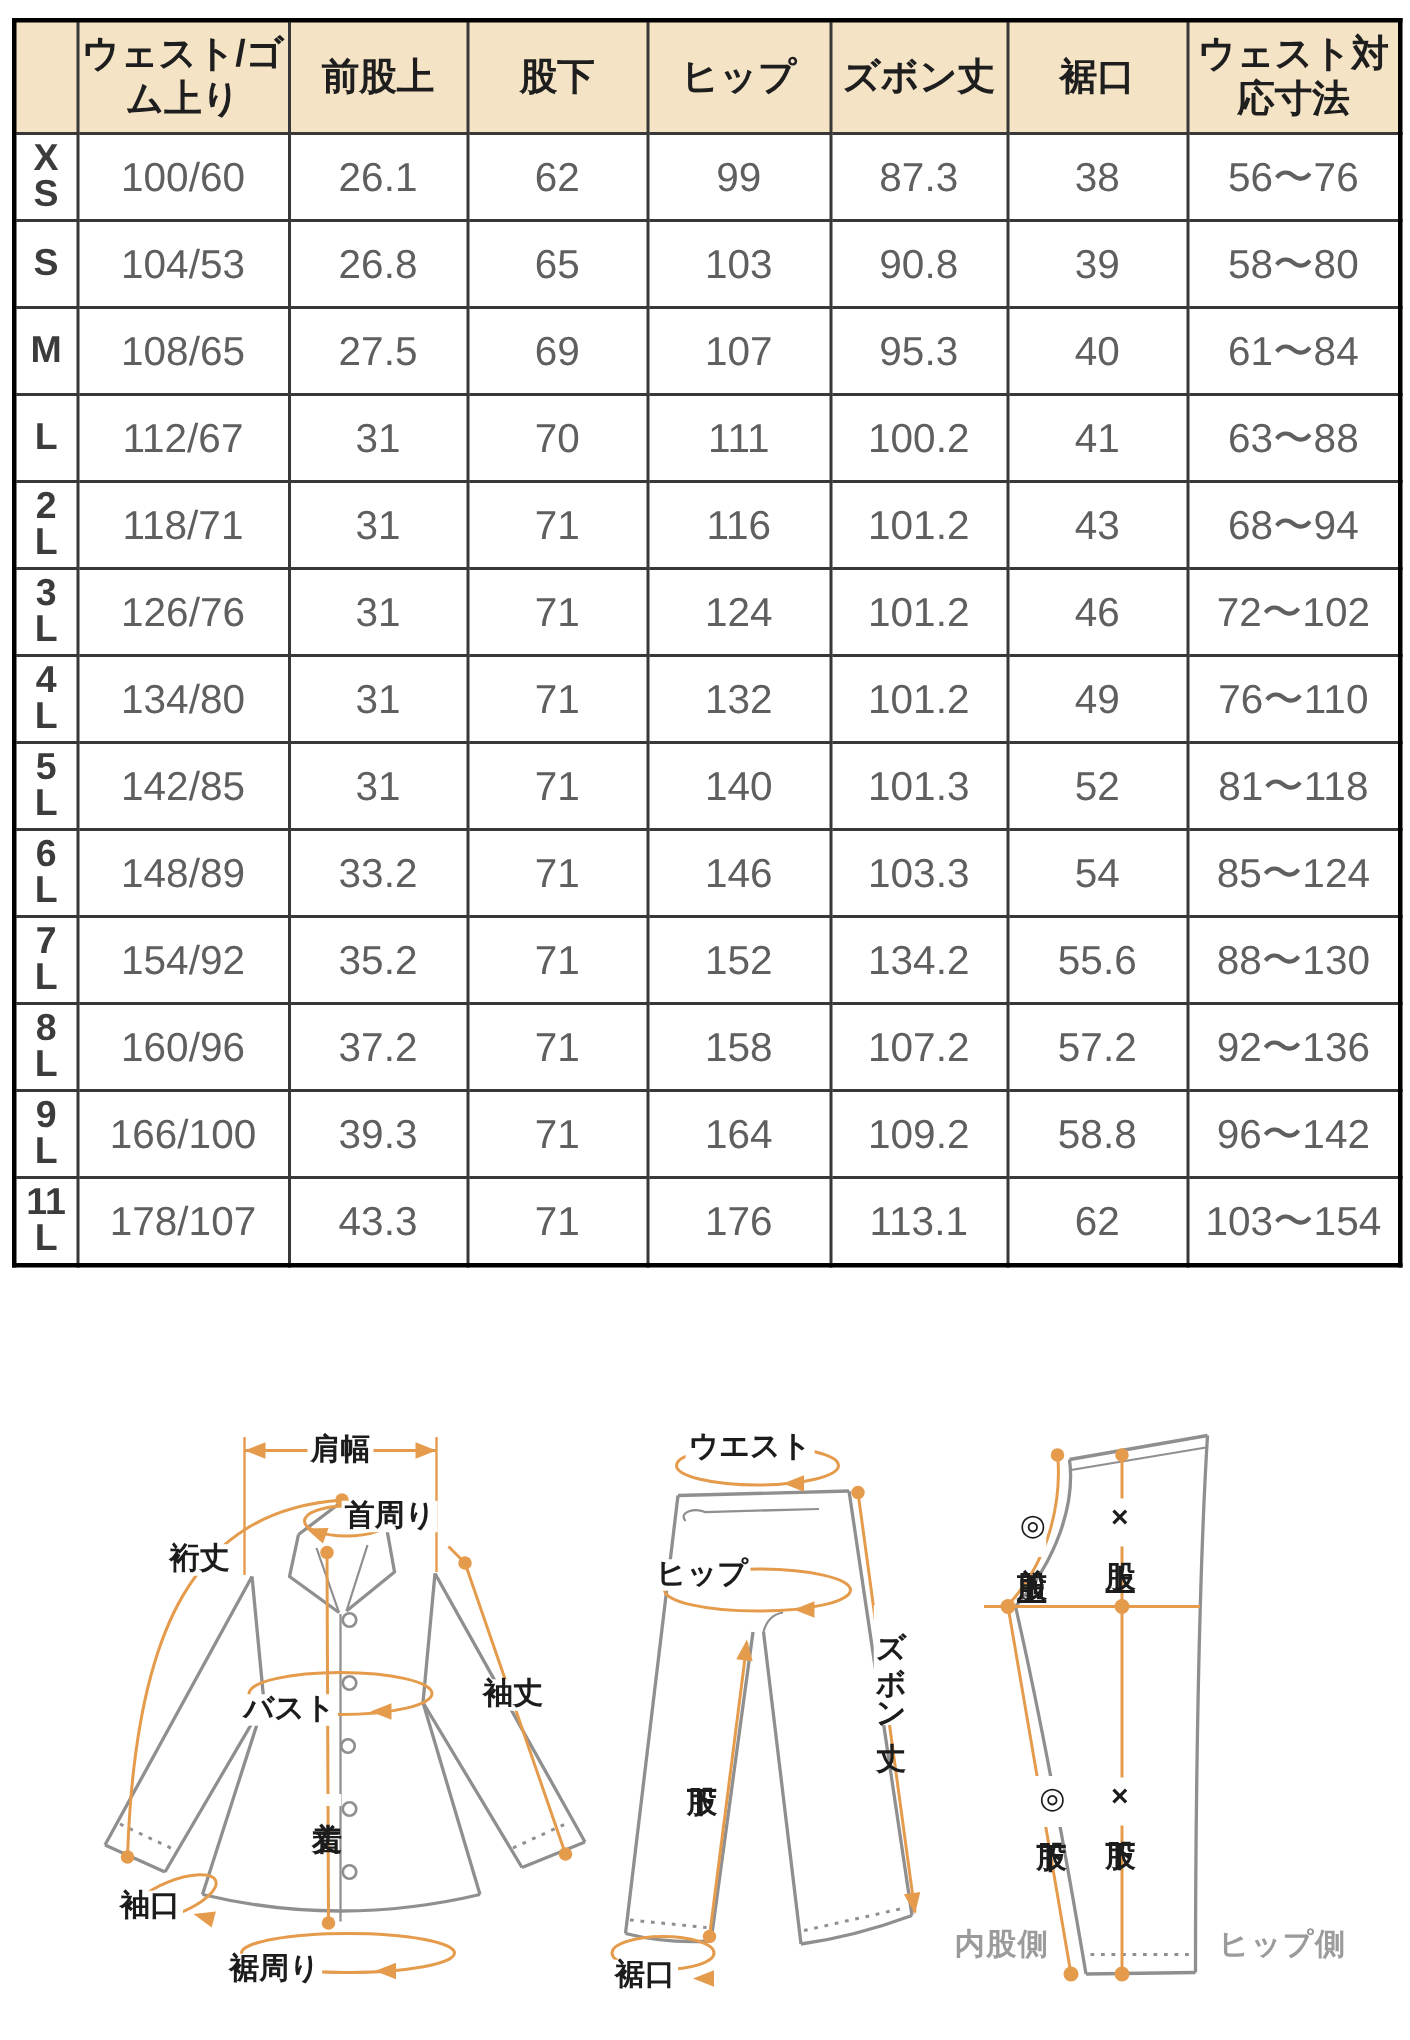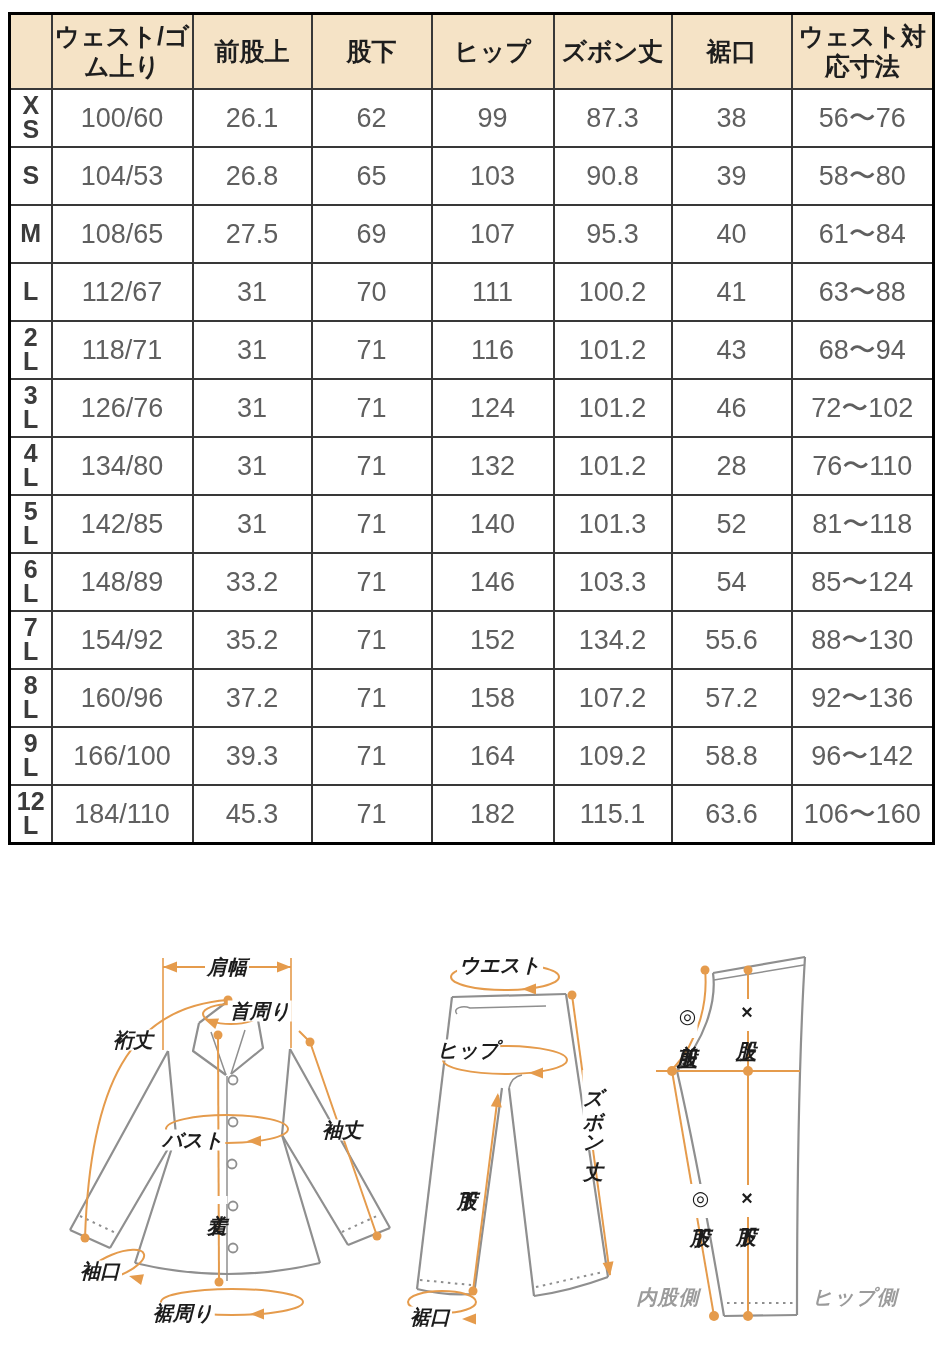--- a/index.html
+++ b/index.html
@@ -16,21 +16,21 @@
               color:#1e1e1e;line-height:1.18;height:73px;}
   .size-table td.val{font-size:27px;font-weight:400;color:#5f5f5f;height:56px;}
   .size-table th.size{font-size:25px;font-weight:600;color:#3c3c3c;
               white-space:pre-line;line-height:0.95;background:#fff;}
 
   
   .diagram-strip{position:absolute;left:0;top:945px;width:940px;height:415px;}
   .diagram-strip svg{position:absolute;left:0;top:0;}
   .dlabel{position:absolute;transform:translate(-50%,-50%);
           font-size:20px;font-weight:700;color:#1c1c1c;background:#fff;
-          line-height:1.05;white-space:nowrap;padding:0 2px;z-index:2;font-style:italic;}
+          line-height:1.05;white-space:nowrap;padding:0 2px;z-index:2;}
   .dlabel.vert{writing-mode:vertical-rl;text-orientation:upright;
           padding:2px 0;letter-spacing:2px;}
   .dlabel.gray{color:#9b9b9b;background:transparent;font-size:20px;
           letter-spacing:1px;}
   .note{position:absolute;left:72px;top:383px;font-size:25px;font-weight:600;
           color:#111;z-index:2;}
 
   .o-line{stroke:#e59b4c;stroke-width:2;fill:none;}
   .o-thin{stroke:#e59b4c;stroke-width:1.6;fill:none;}
   .o-fill{fill:#e59b4c;stroke:none;}
@@ -130,21 +130,21 @@
         <td class="val">72〜102</td>
       </tr>
       <tr>
         <th class="size">4
 L</th>
         <td class="val">134/80</td>
         <td class="val">31</td>
         <td class="val">71</td>
         <td class="val">132</td>
         <td class="val">101.2</td>
-        <td class="val">28</td>
+        <td class="val">49</td>
         <td class="val">76〜110</td>
       </tr>
       <tr>
         <th class="size">5
 L</th>
         <td class="val">142/85</td>
         <td class="val">31</td>
         <td class="val">71</td>
         <td class="val">140</td>
         <td class="val">101.3</td>
@@ -189,29 +189,29 @@
 L</th>
         <td class="val">166/100</td>
         <td class="val">39.3</td>
         <td class="val">71</td>
         <td class="val">164</td>
         <td class="val">109.2</td>
         <td class="val">58.8</td>
         <td class="val">96〜142</td>
       </tr>
       <tr>
-        <th class="size">12
-L</th>
-        <td class="val">184/110</td>
-        <td class="val">45.3</td>
-        <td class="val">71</td>
-        <td class="val">182</td>
-        <td class="val">115.1</td>
-        <td class="val">63.6</td>
-        <td class="val">106〜160</td>
+        <th class="size">11
+L</th>
+        <td class="val">178/107</td>
+        <td class="val">43.3</td>
+        <td class="val">71</td>
+        <td class="val">176</td>
+        <td class="val">113.1</td>
+        <td class="val">62</td>
+        <td class="val">103〜154</td>
       </tr>
     </tbody>
 </table>
 
 <div class="diagram-strip">
 
   <svg width="940" height="415" viewBox="0 0 940 415">
 
     <g>
       <path class="g-line" d="M199 78 L228 56 L258 75"></path>

